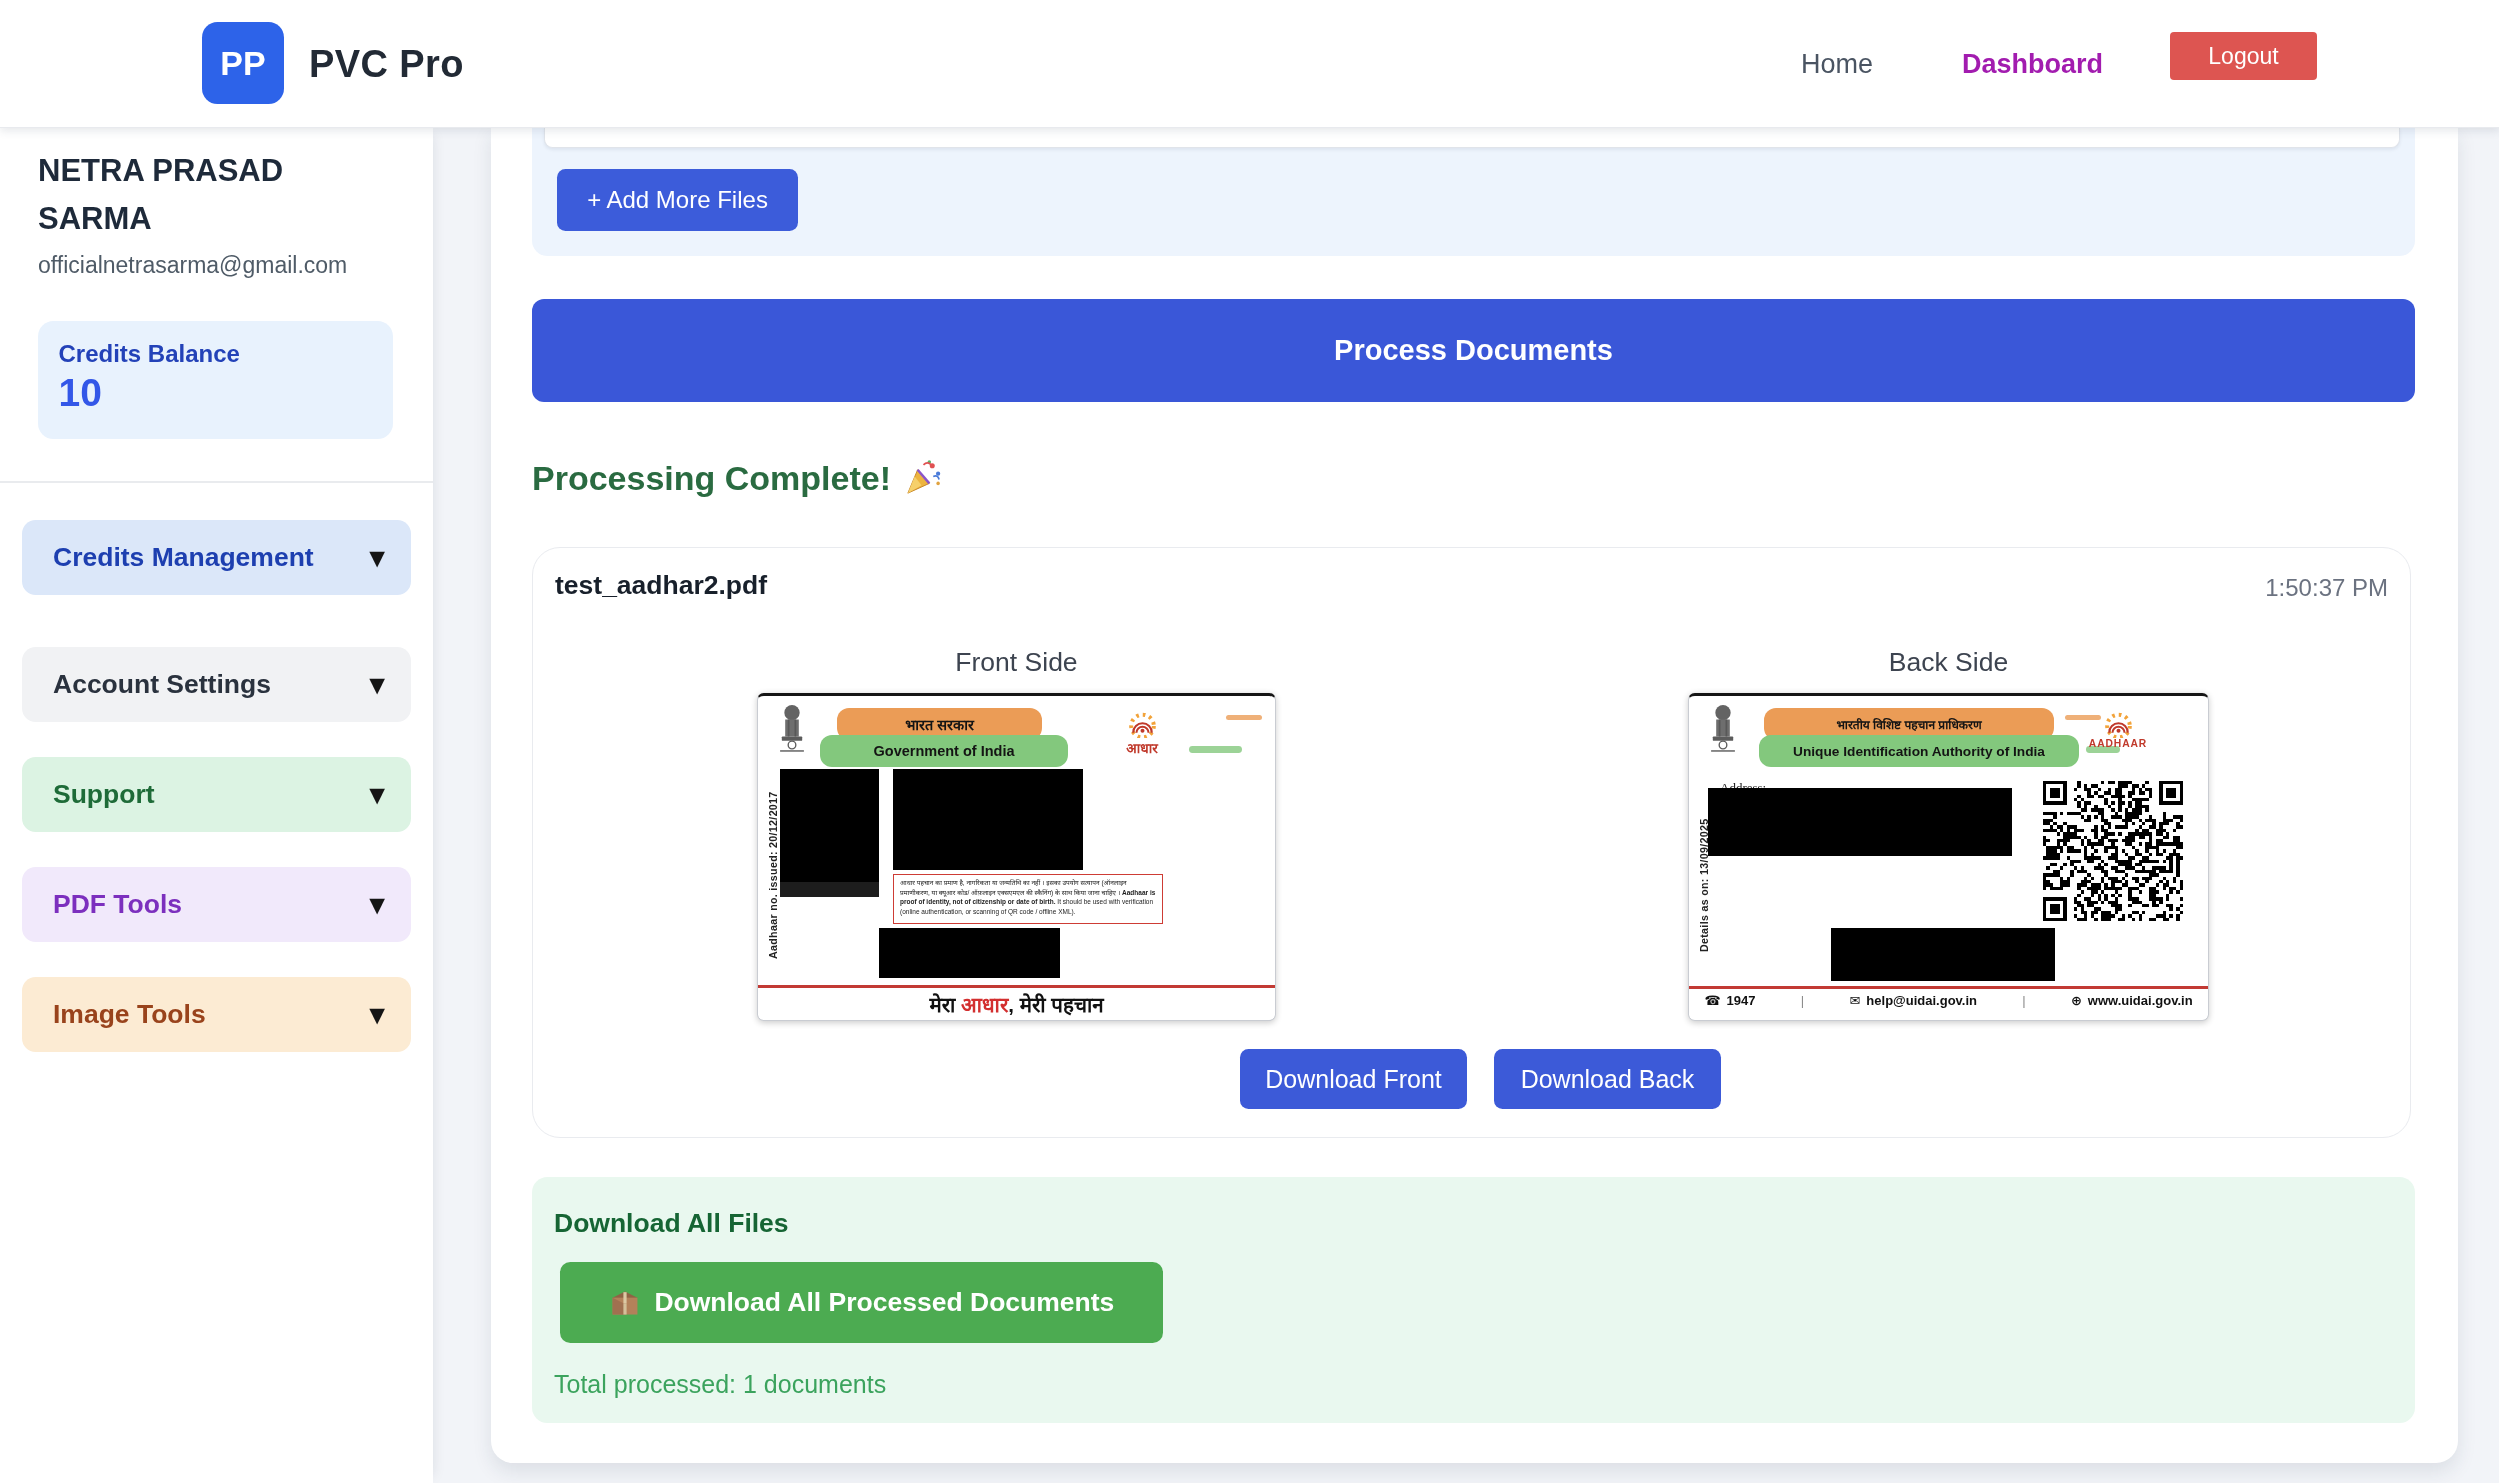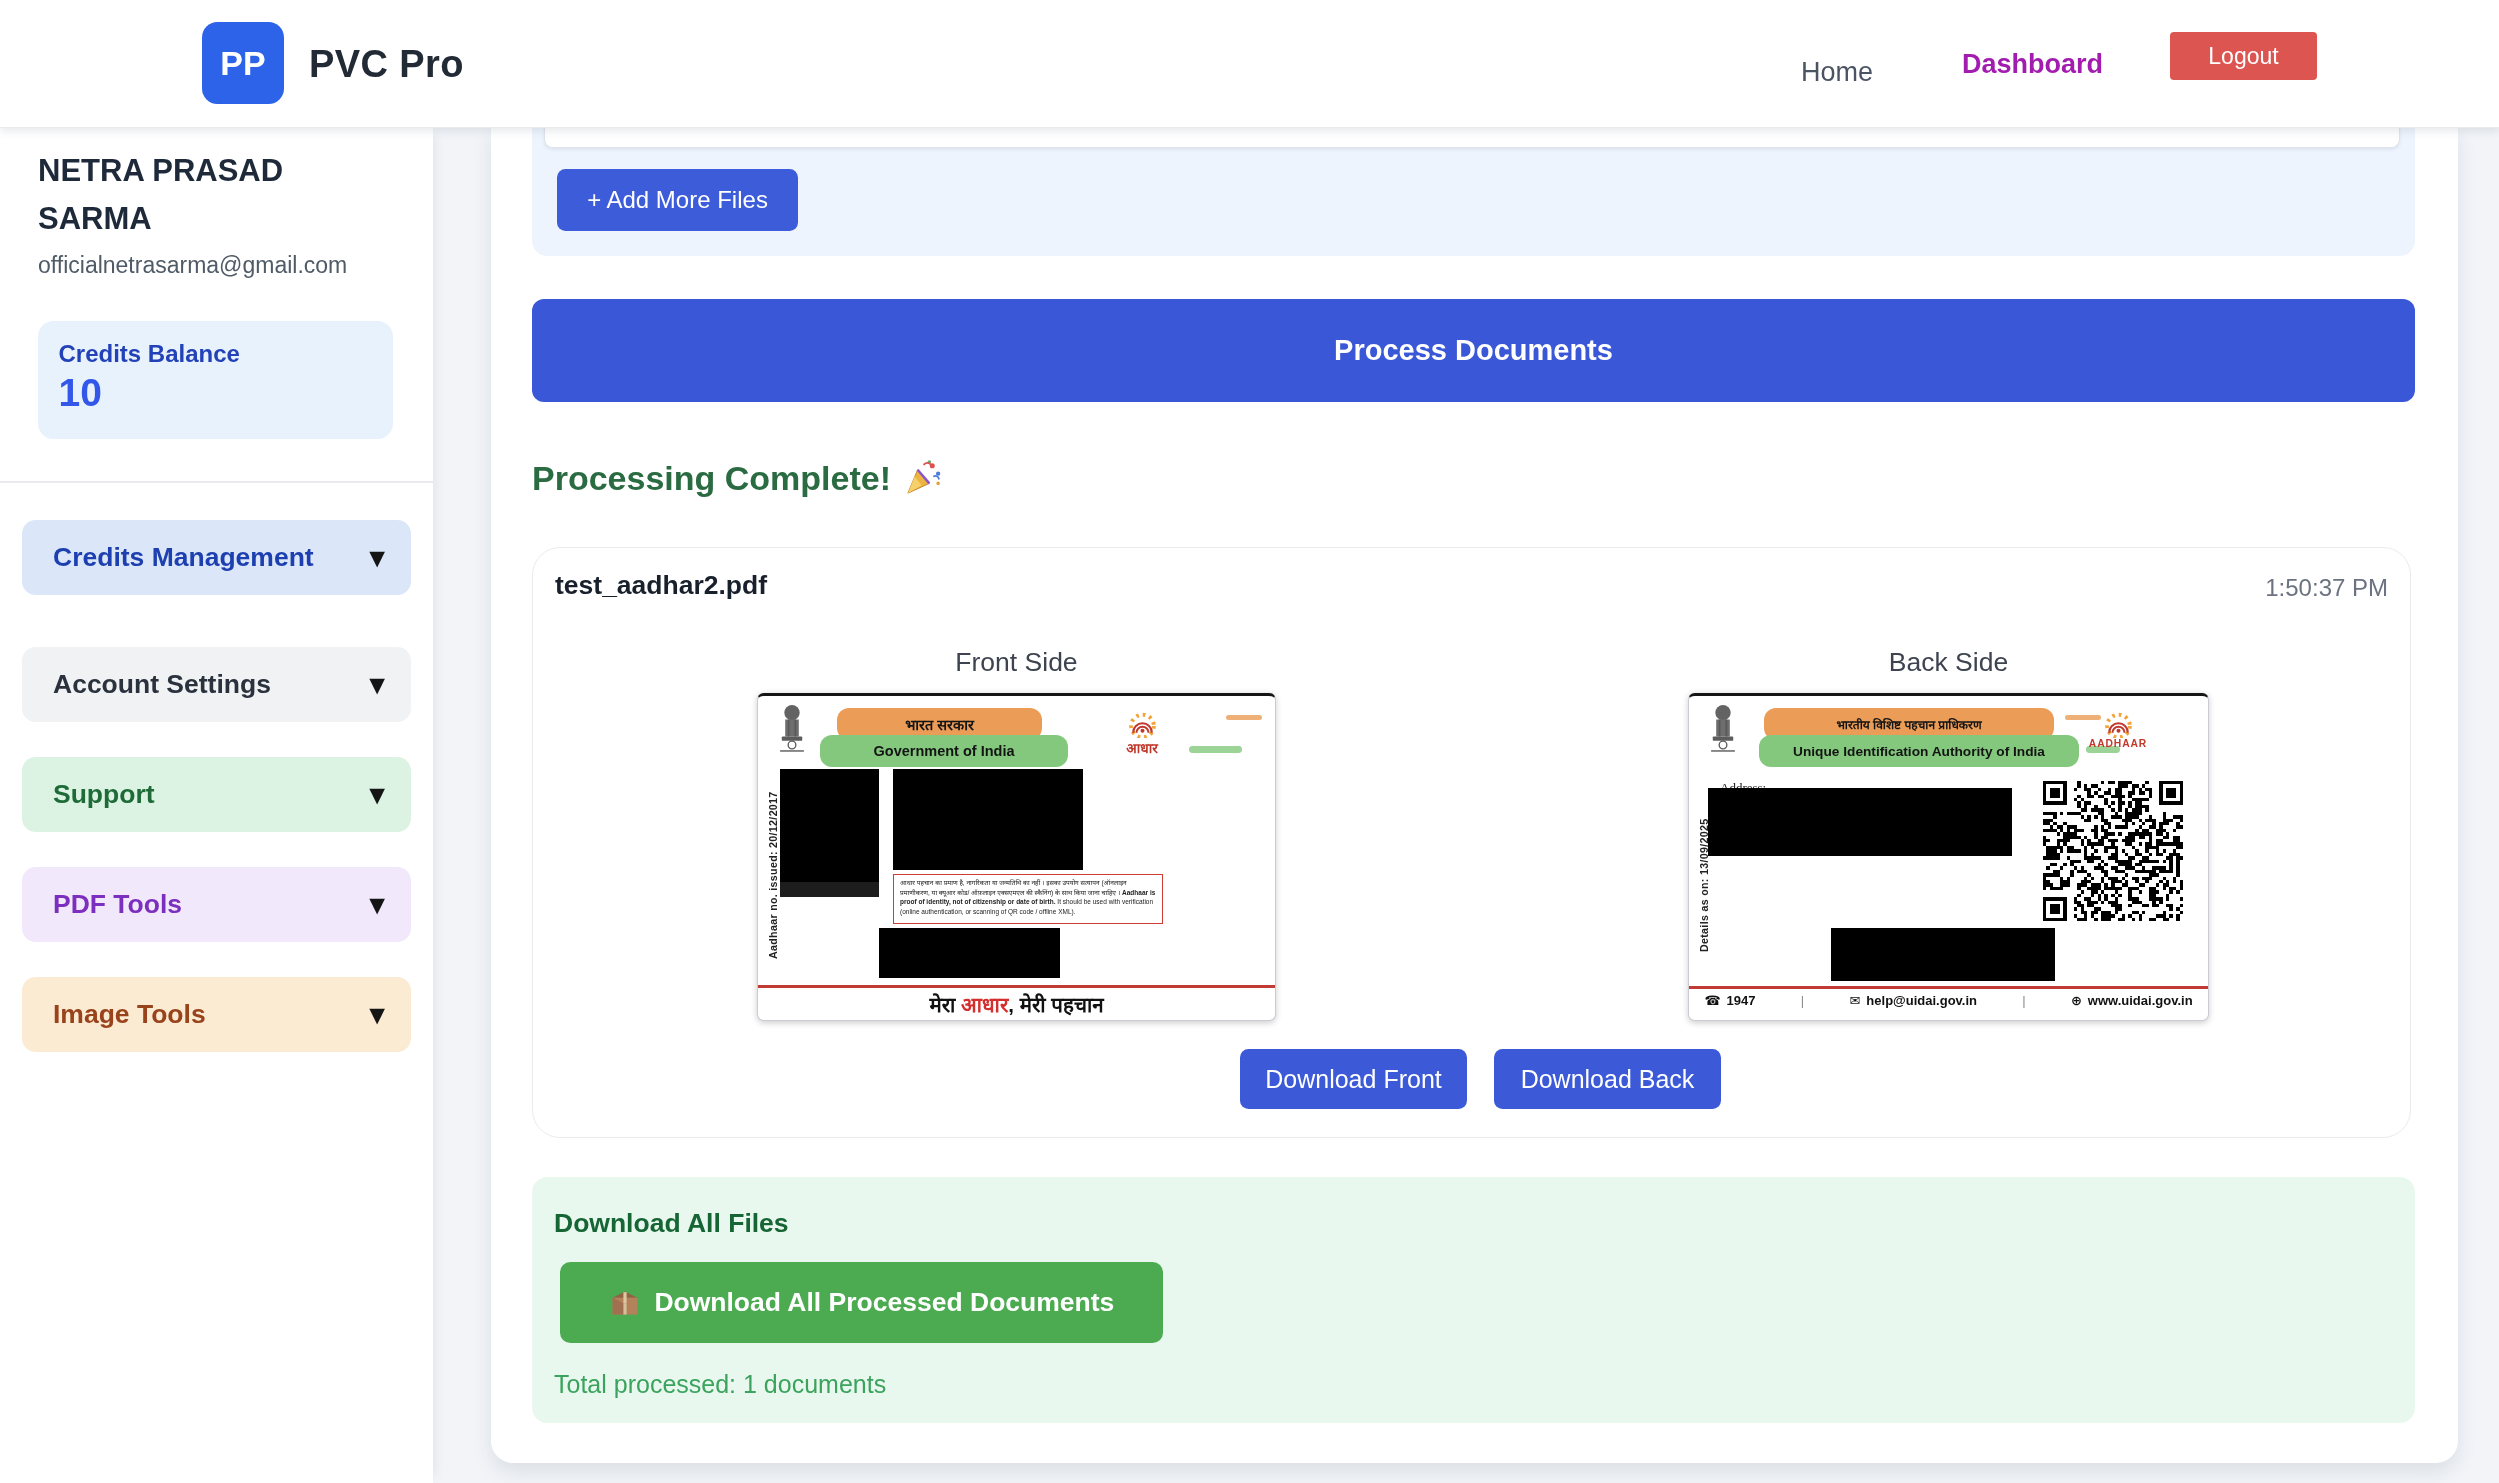--- a/index.html
+++ b/index.html
@@ -11,21 +11,21 @@
     color:#1f2733;
   }
   
   .header { position:absolute; left:0; top:0; width:2500px; height:128px; background:#fff;
             border-bottom:0.9px solid #e8eaee; box-shadow:0 2.6px 8.5px rgba(50,65,90,.12); z-index:30; }
   .logo-box { position:absolute; left:202px; top:22px; width:82px; height:82px; border-radius:15.4px;
               background:#2d63e9; color:#fff; font-size:34px; font-weight:800;
               display:flex; align-items:center; justify-content:center; }
   .app-name { position:absolute; left:309px; top:0; height:128px; line-height:128px;
               font-size:38px; font-weight:800; color:#222a35; letter-spacing:0.4px; }
-  .nav-home { position:absolute; left:1801px; top:8px; height:128px; line-height:128px;
+  .nav-home { position:absolute; left:1801px; top:0; height:128px; line-height:128px;
               font-size:27px; color:#4a5462; cursor:pointer; }
   .nav-dashboard { position:absolute; left:1962px; top:0; height:128px; line-height:128px;
               font-size:27px; font-weight:700; color:#a21caf; cursor:pointer; }
   .logout-btn { position:absolute; left:2170px; top:32px; width:147px; height:48px; border-radius:4px;
               background:#dd5551; color:#fff; font-size:23px; border:none;
               display:flex; align-items:center; justify-content:center; cursor:pointer; }
   
   .sidebar { position:absolute; left:0; top:128px; width:433px; height:1355px; background:#fff;
              box-shadow:6.8px 0 12px -6.8px rgba(20,30,50,.10); z-index:10; }
   .user-name { position:absolute; left:38px; top:19px; width:350px;

